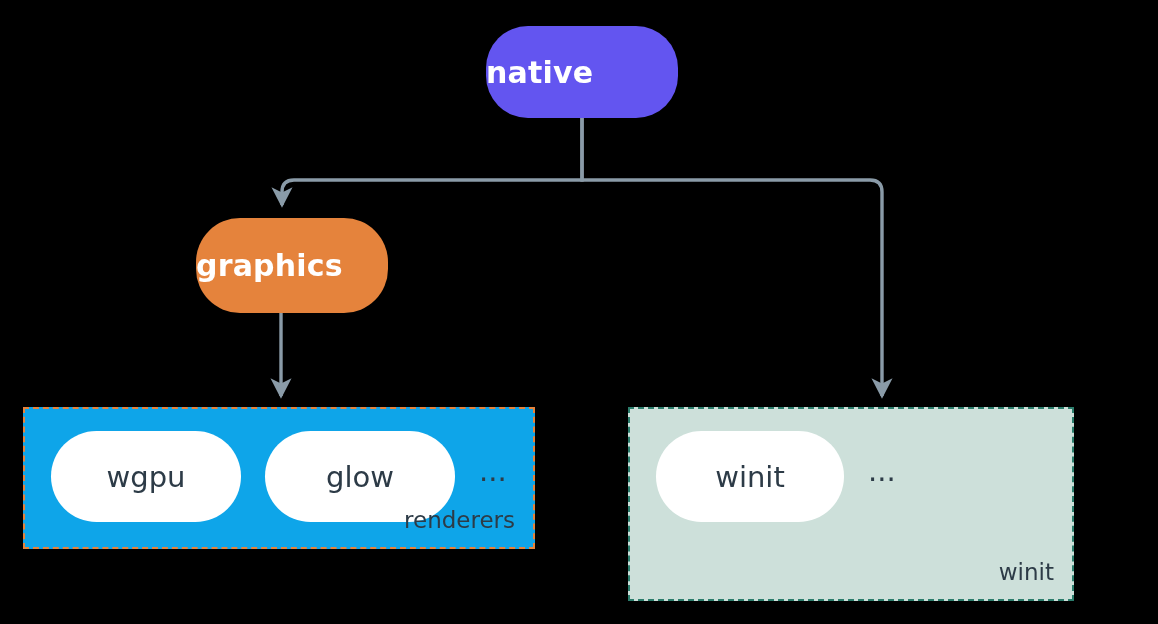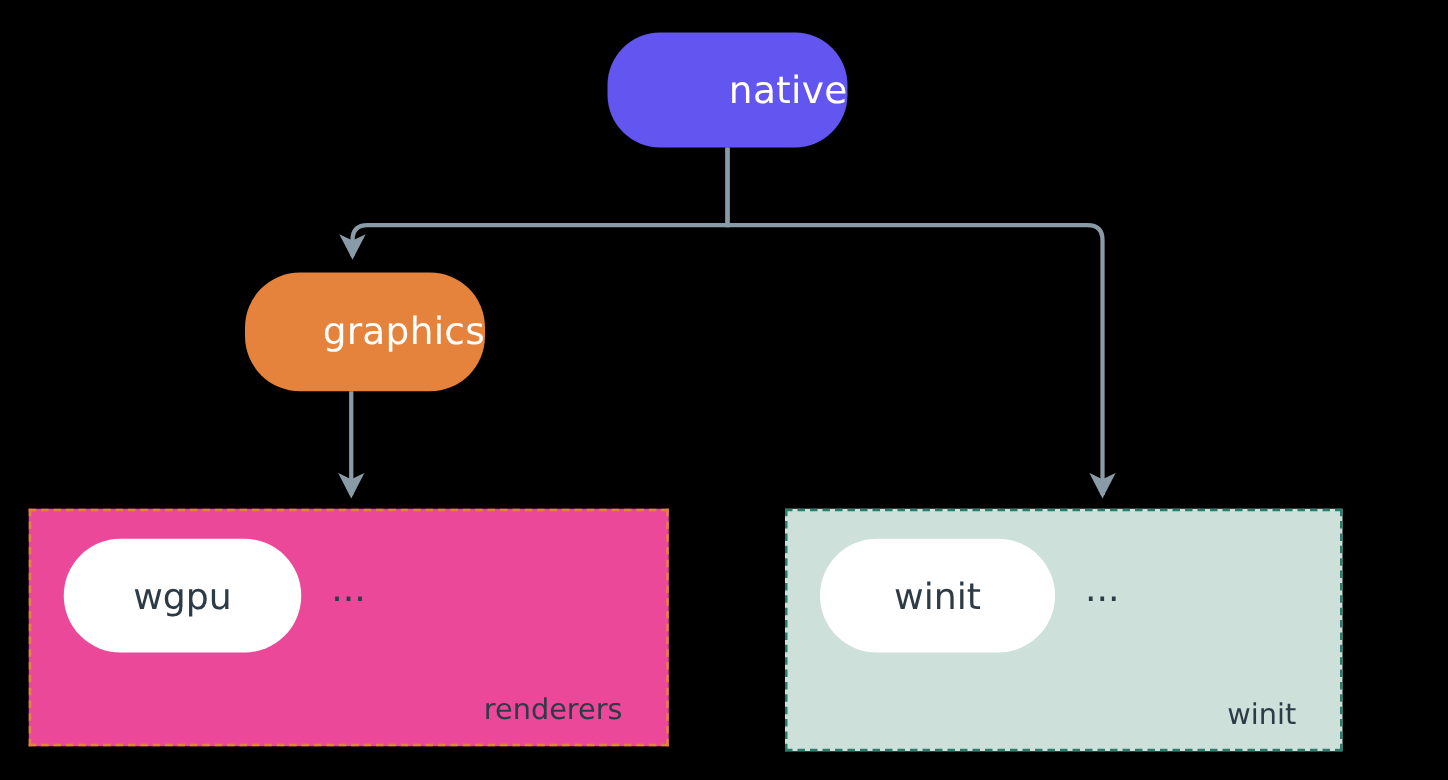--- a/index.html
+++ b/index.html
@@ -25,26 +25,27 @@
     top: 0;
     width: 1158px;
     height: 624px;
   }
 
   
   .node {
     position: absolute;
     display: flex;
     align-items: center;
-    justify-content: flex-end;
+    justify-content: flex-start;
     box-sizing: border-box;
     color: #ffffff;
     font-size: 30px;
     letter-spacing: 0.2px;
     white-space: nowrap;
+    font-weight: bold;
   }
   #node-native {
     left: 486px;
     top: 26px;
     width: 192px;
     height: 92px;
     background: #6355f0;
     border-radius: 42px;
   }
   #node-graphics {
@@ -60,22 +61,22 @@
   .group {
     position: absolute;
     box-sizing: border-box;
     border-style: dashed;
     border-width: 2.5px;
   }
   #group-renderers {
     left: 23px;
     top: 407px;
     width: 512px;
-    height: 190px;
-    background: #ec4899;
+    height: 142px;
+    background: #0ea5e9;
     border-color: #e5833c;
   }
   #group-shells {
     left: 628px;
     top: 407px;
     width: 446px;
     height: 194px;
     background: #cde0da;
     border-color: #2b7d6c;
   }
@@ -104,21 +105,21 @@
   .leaf-pill.w-wide { min-width: 190px; }
   .leaf-pill.w-narrow { min-width: 188px; }
   .ellipsis {
     color: #2d3b47;
     font-size: 29px;
     line-height: 1;
     padding-bottom: 10px;
   }
   .group-label {
     position: absolute;
-    right: 35px;
+    right: 18px;
     bottom: 14px;
     color: #2d3b47;
     font-size: 23px;
     white-space: nowrap;
   }
 </style>
 </head>
 <body>
 
 <div id="diagram-root">
@@ -143,20 +144,23 @@
 
   <div class="node" id="node-graphics">
     <span>graphics</span>
   </div>
 
   <div class="group" id="group-renderers">
     <div class="group-items">
       <div class="leaf-pill w-wide">
         <span>wgpu</span>
       </div>
+      <div class="leaf-pill w-wide">
+        <span>glow</span>
+      </div>
       <div class="ellipsis">...</div>
     </div>
     <div class="group-label">renderers</div>
   </div>
 
   <div class="group" id="group-shells">
     <div class="group-items">
       <div class="leaf-pill w-narrow">
         <span>winit</span>
       </div>

